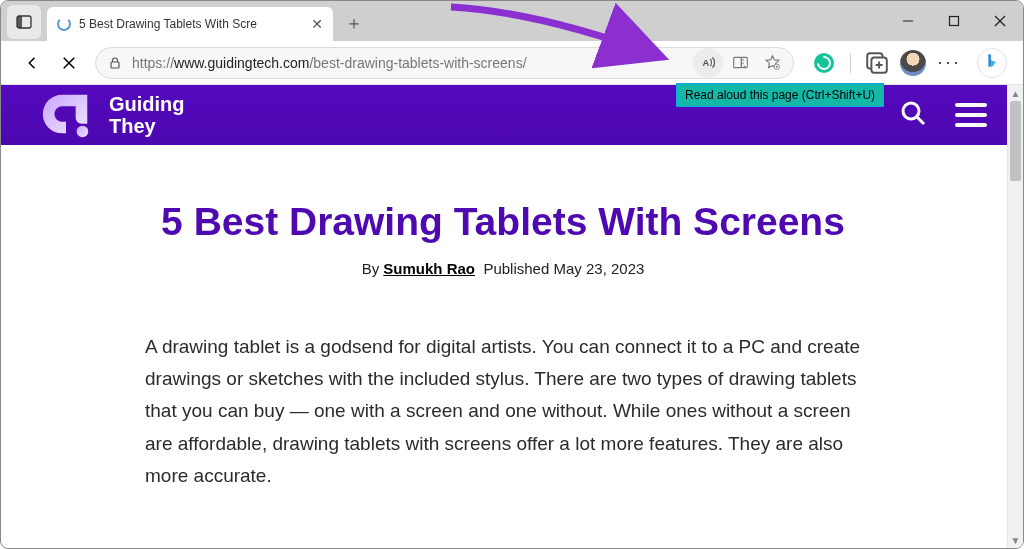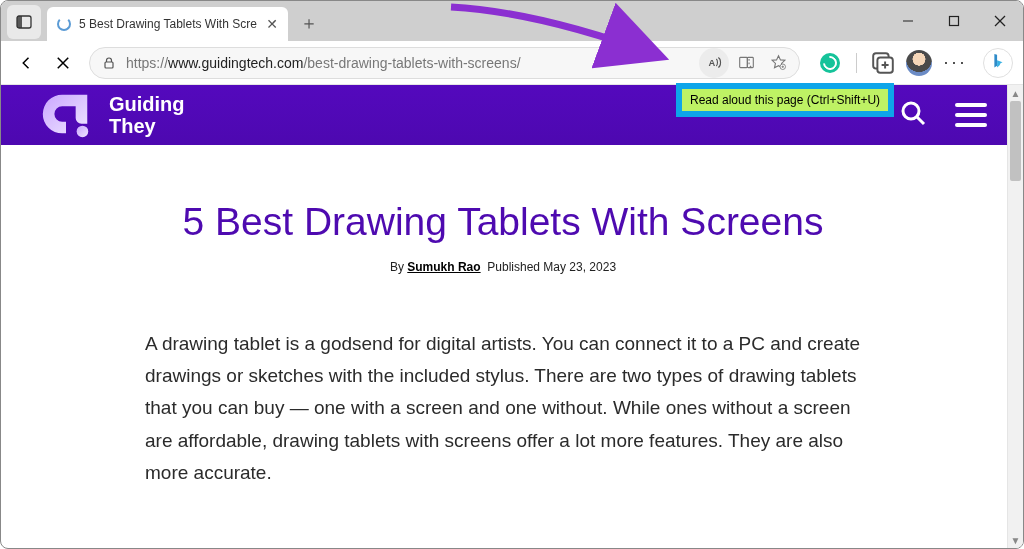--- a/index.html
+++ b/index.html
@@ -30,21 +30,21 @@
     }
     .tab-icon-square svg { width:16px; height:16px; }
     .tab {
       background: #fff;
       height: 34px;
       margin-top: 6px;
       border-radius: 6px 6px 0 0;
       display: flex;
       align-items: center;
       padding: 0 8px 0 10px;
-      width: 241px;
+      width: 286px;
       font-size: 12px;
       color: #333;
     }
     .tab .favicon {
       width: 14px; height: 14px;
       border: 2px solid #5b9bd5;
       border-top-color: transparent;
       border-radius: 50%;
       margin-right: 8px;
       flex-shrink:0;
@@ -64,21 +64,21 @@
     }
     .window-controls div { width: 46px; display:flex; align-items:center; justify-content:center;}
     .window-controls svg { width:12px; height:12px; }
 
     
     .toolbar {
       background: #fff;
       height: 44px;
       display:flex;
       align-items:center;
-      padding: 0 10px;
+      padding: 0 16px;
       gap: 4px;
       border-bottom: 1px solid #e5e5e5;
     }
     .nav-btn { width:32px; height:32px; display:flex; align-items:center; justify-content:center; border-radius:4px;}
     .nav-btn svg { width:18px; height:18px; stroke:#333; }
     .addr {
       flex:1;
       height: 32px;
       border: 1px solid #ddd;
       border-radius: 16px;
@@ -109,22 +109,22 @@
       background: radial-gradient(circle at 50% 35%, #f5d6b8 30%, #4a4a4a 31% 60%, #6b8bc5 61%); }
     .ellipsis { font-size:18px; letter-spacing:2px; color:#333;}
     .bing { width:30px;height:30px;border-radius:50%; border:1px solid #e0e0e0;
       display:flex;align-items:center;justify-content:center; margin-left:6px;}
     .bing svg { width:16px;height:20px;}
 
     
     .tooltip {
       position:absolute;
       top: 82px; left: 675px;
-      background:#bef264;
-      border:6px solid #0ea5e9;
+      background:#14b8a6;
+      border:1px solid #0ea5e9;
       padding: 4px 8px;
       font-size:12px;
       white-space:nowrap;
       z-index: 50;
     }
 
     
     .arrow-annot {
       position:absolute;
       top: 0px; left: 440px;
@@ -168,26 +168,26 @@
     .scrollbar-arrow { position:absolute; left:0; right:0; height:16px; display:flex;align-items:center;justify-content:center; color:#888; font-size:10px;}
     .sa-top{top:0;} .sa-bot{bottom:0;}
 
     .article {
       padding: 54px 140px 40px 144px;
       max-width: 1000px;
     }
     .article h1 {
       color: #4e0ab0;
       font-size: 39px;
-      font-weight: 400;
+      font-weight: 700;
       text-align:center;
       line-height:1.2;
     }
     .byline {
-      text-align:center; font-size:12px; color:#222; margin-top:14px;
+      text-align:center; font-size:15px; color:#222; margin-top:14px;
     }
     .byline a { color:#000; font-weight:700;}
     .article p {
       margin-top: 54px;
       font-size: 19px;
       line-height: 1.7;
       color: #2b2b2b;
     }
   </style>
 </head>

